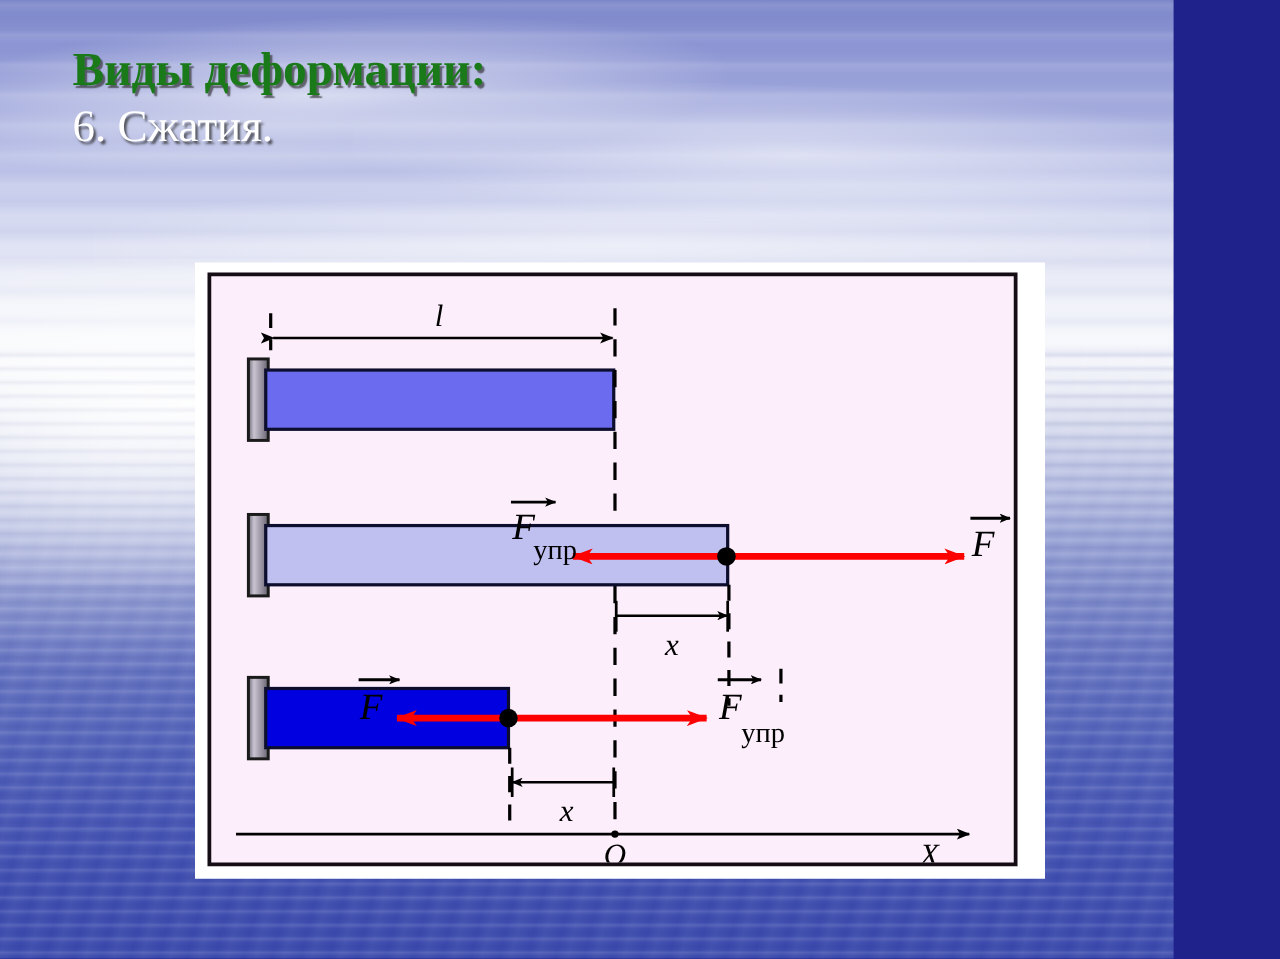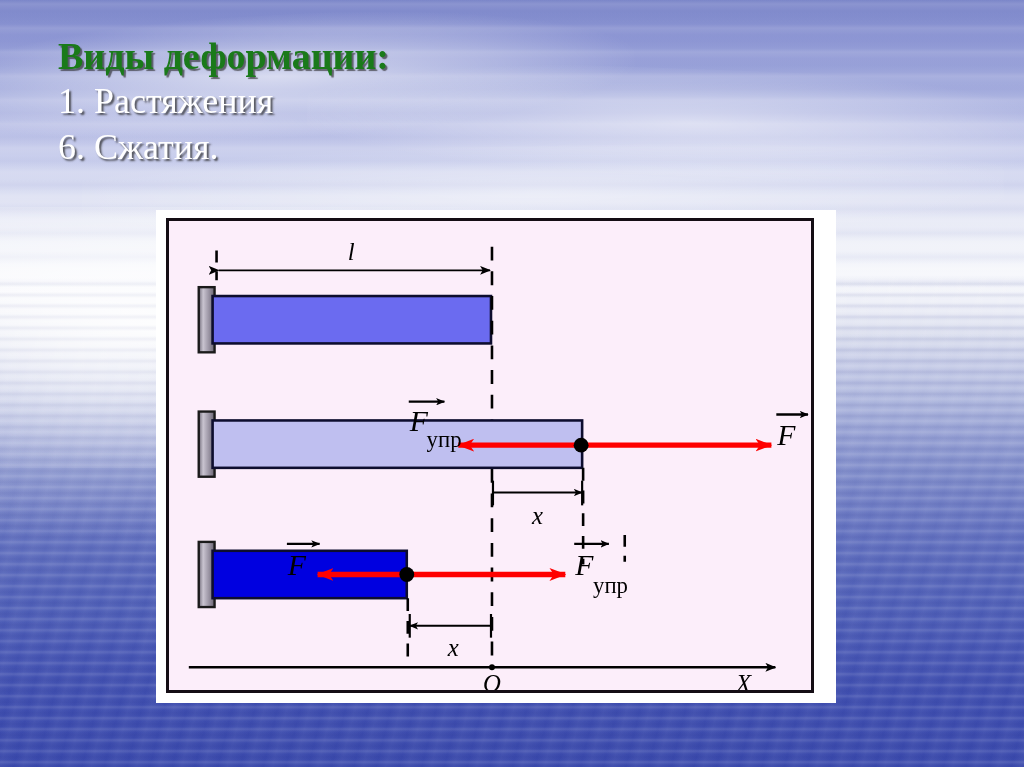--- a/index.html
+++ b/index.html
@@ -6,21 +6,21 @@
     margin: 0;
     padding: 0;
     background: #20228c;
   }
   body {
     font-family: "Liberation Serif", serif;
   }
 
   #slide {
     position: relative;
-    width: 1024px;
+    width: 939px;
     height: 767px;
     overflow: hidden;
   }
 
   
   .bg-base {
     position: absolute; inset: 0;
     background:
       linear-gradient(to bottom,
         #7b86c9 0%,
@@ -173,21 +173,20 @@
   <div class="bg-sky-streaks"></div>
   <div class="bg-cloud-a"></div>
   <div class="bg-cloud-b"></div>
   <div class="bg-cloud-c"></div>
   <div class="bg-glow"></div>
   <div class="bg-sea-ripples"></div>
   <div class="bg-sea-sparkle"></div>
 
   <div class="title-block">
     <div class="title-main">Виды деформации:</div>
-    <div class="title-item">1. Растяжения</div>
     <div class="title-item">6. Сжатия.</div>
   </div>
 
   <div class="figure-frame">
     <div class="figure-inner">
 
       <svg class="figure-svg" viewBox="0 0 648 475" preserveAspectRatio="none">
 
         <defs>
           <marker id="ah-blk-r" markerWidth="11" markerHeight="9" refX="10" refY="4.5" orient="auto" markerUnits="userSpaceOnUse">

